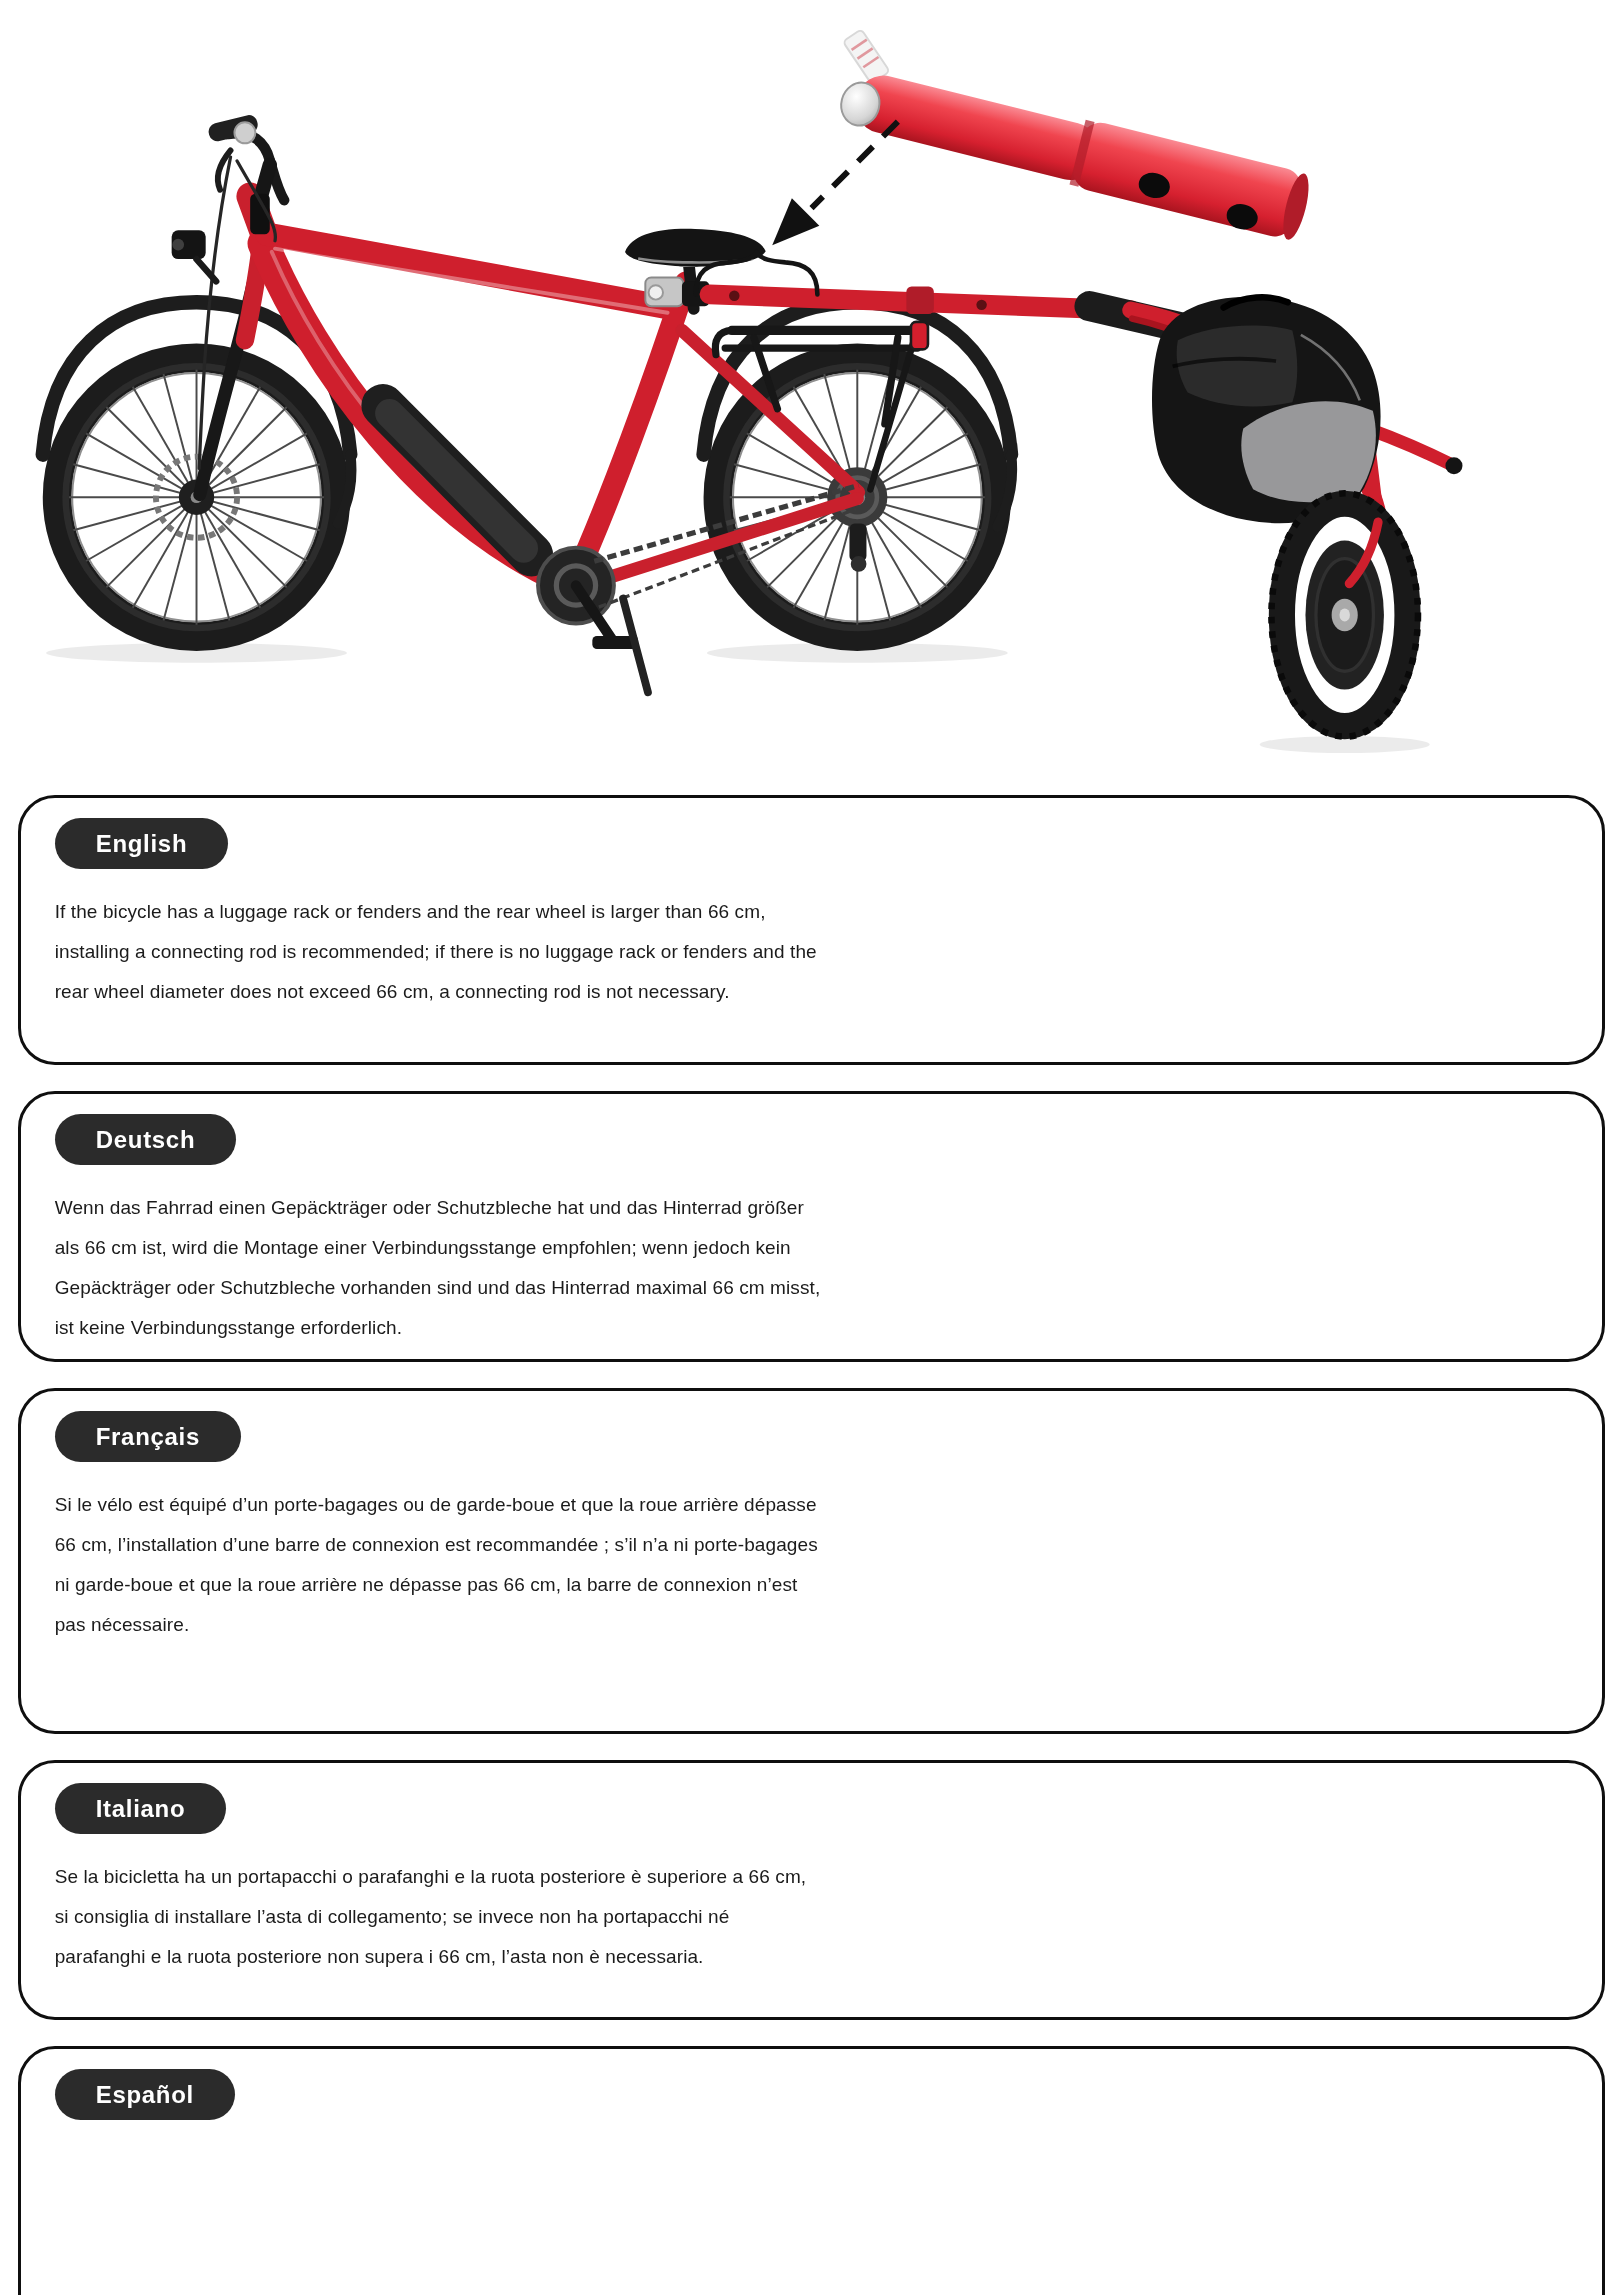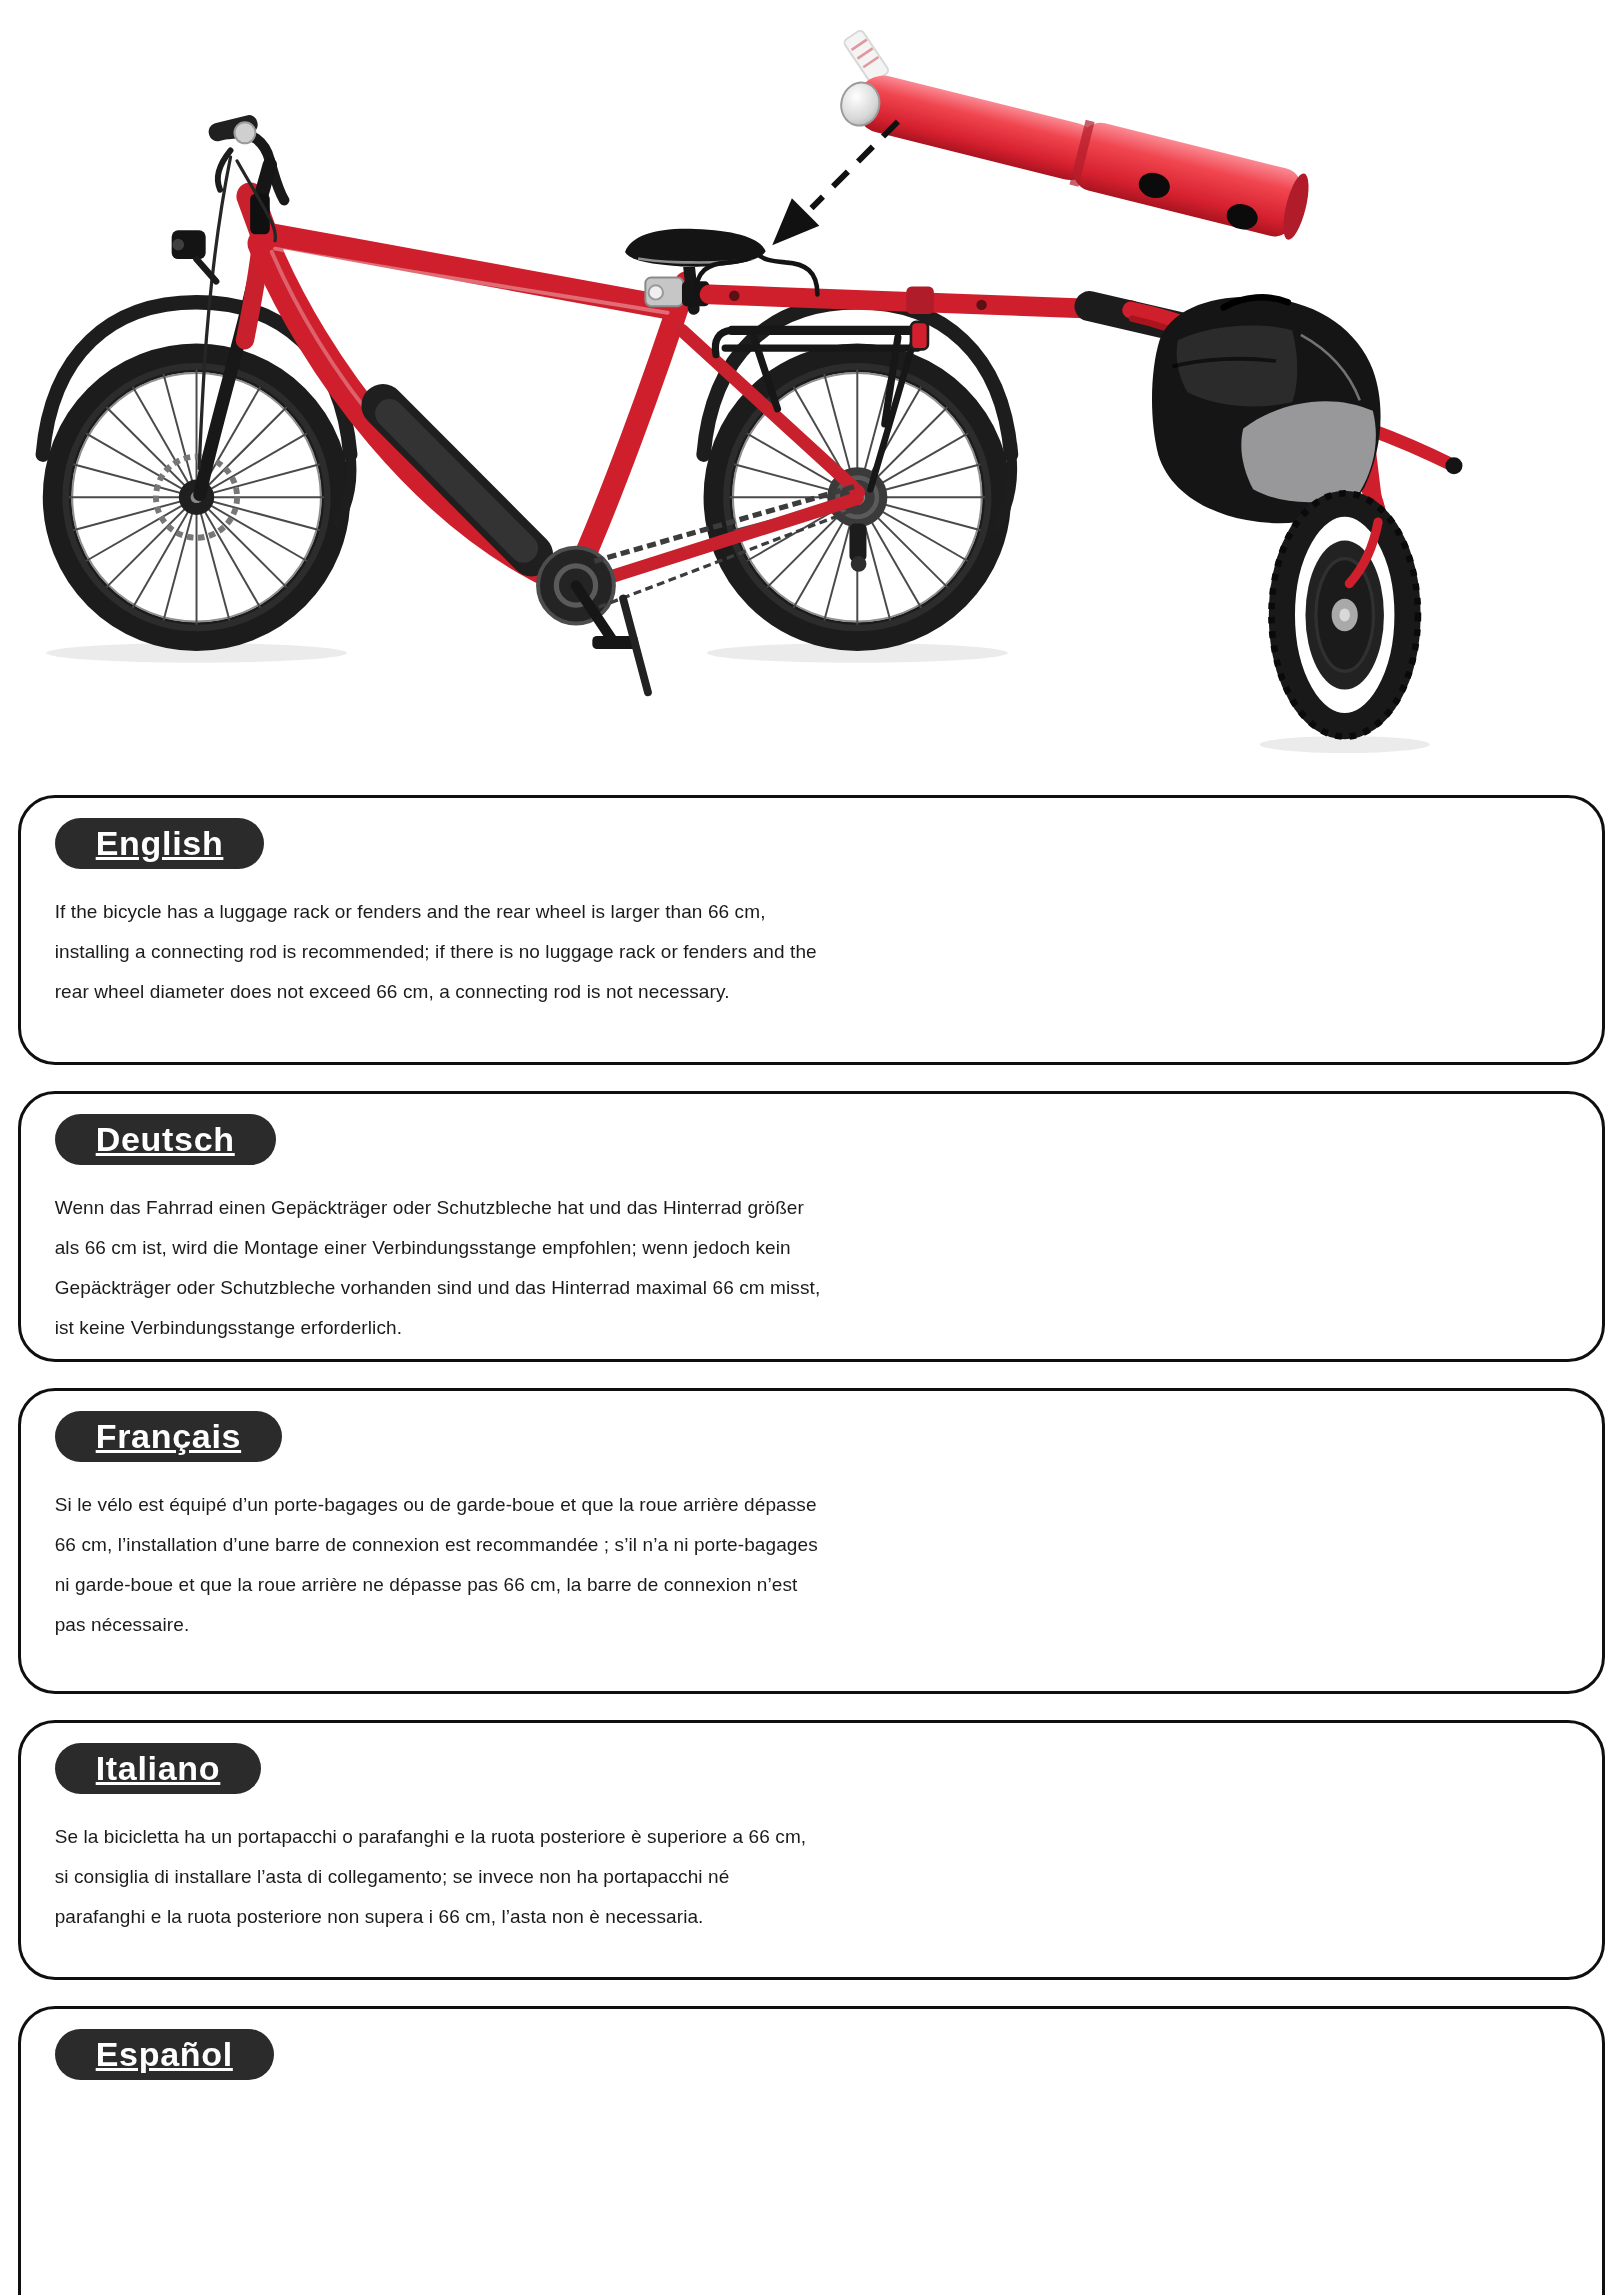--- a/index.html
+++ b/index.html
@@ -13,31 +13,30 @@
   .card{
     box-sizing:border-box;
     margin:0 17.7px 26px 17.7px;
     border:3.3px solid #0f0f0f;
     border-radius:37px;
     padding:19.6px 39px 0 34px;
     background:#ffffff;
   }
   .card.h-en{height:270px;margin-top:23px;}
   .card.h-de{height:271px;}
-  .card.h-fr{height:306px;}
+  .card.h-fr{height:346px;}
   .card.h-it{height:260px;}
   .card.h-es{height:340px;}
   .pill{
     display:inline-block;
     background:#2b2b2b;color:#ffffff;
-    font-weight:bold;font-size:34px;
+    font-weight:bold;font-size:24px;
     height:51px;line-height:51px;
     padding:0 41px;border-radius:29px;
     letter-spacing:0.7px;
-    text-decoration:underline;
   }
   .body-text{
     margin-top:23.6px;
     font-size:19px;line-height:40px;
     color:#1b1b1b;
     white-space:pre-line;
     letter-spacing:0.1px;
   }
 </style>
 </head>

